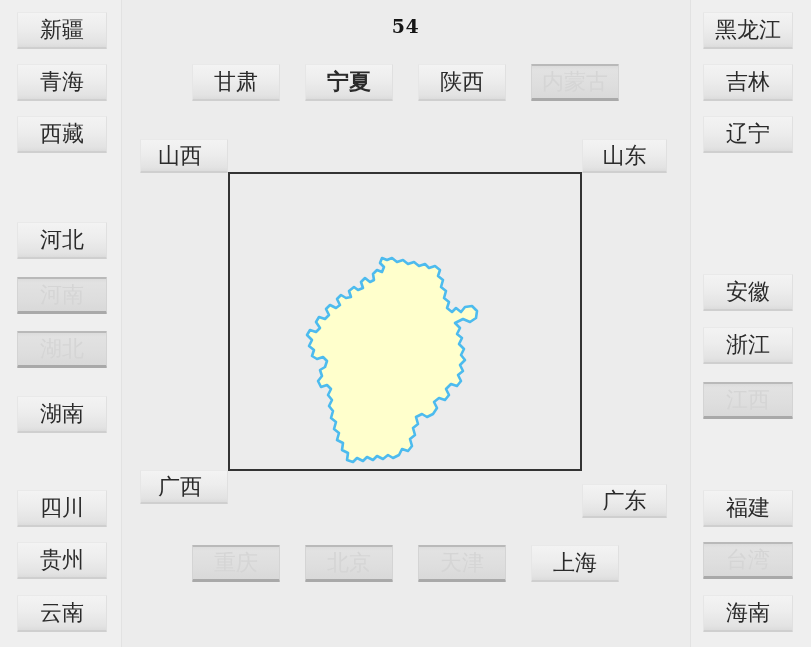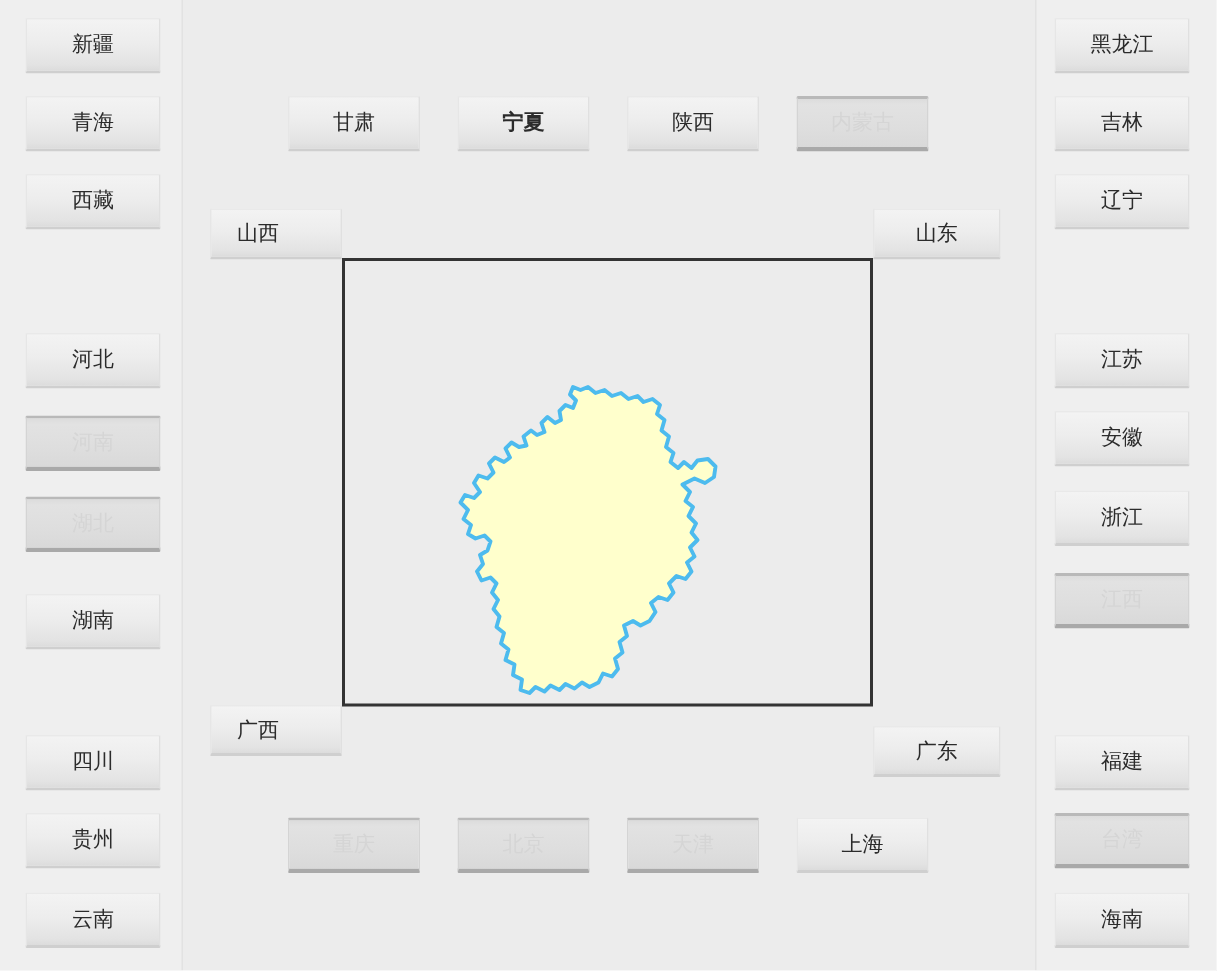--- a/index.html
+++ b/index.html
@@ -39,21 +39,21 @@
     font-size: 19px;
     color: #161616;
     letter-spacing: 0.5px;
   }
 
   
   .btn {
     position: absolute;
     box-sizing: border-box;
     font-family: "DejaVu Sans", "Liberation Sans", sans-serif;
-    font-size: 14px;
+    font-size: 22px;
     line-height: 1;
     display: flex;
     align-items: center;
     justify-content: center;
     white-space: nowrap;
     user-select: none;
     border-radius: 1px;
     background: linear-gradient(to bottom, #f3f3f3 0%, #ededed 45%, #e3e3e3 88%, #dcdcdc 100%);
     border-top: 1px solid #e9e9e9;
     border-left: 1px solid #e6e6e6;
@@ -83,20 +83,21 @@
   .map-frame svg { display: block; }
 </style>
 </head>
 <body>
 
 <div id="app" style="background: rgb(236, 236, 236);">
 
   <div class="rail left" style="background: rgb(239, 239, 239);"></div>
   <div class="rail right" style="background: rgb(239, 239, 239);"></div>
 
+  <div class="title">54</div>
 
   <div class="map-frame" id="map-frame" style="left: 228px; top: 172px; width: 354px; height: 299px; border-color: rgb(51, 51, 51);">
     <svg id="map-svg" width="350" height="295" viewBox="0 0 350 295">
       <path id="province-path" d="M152,84
            L150,89 L154,93 L152,98 L147,96 L143,100 L144,106 L140,108
            L135,104 L131,108 L133,114 L128,116 L124,113 L119,117 L121,123
            L116,124 L111,121 L107,125 L110,131 L106,134 L100,131 L96,135
            L99,141 L95,145 L89,143 L86,148 L90,154 L86,158 L80,156 L77,161
            L82,166 L79,172 L84,176 L82,182 L87,185 L93,183 L97,187 L95,193
            L90,196 L92,202 L88,207 L91,213 L97,211 L101,215 L98,221
@@ -183,23 +184,20 @@
     </div>
     <div class="btn" style="left: 703px; top: 12px; width: 90px; height: 37px;">
       <span>黑龙江</span>
     </div>
     <div class="btn" style="left: 703px; top: 64px; width: 90px; height: 37px;">
       <span>吉林</span>
     </div>
     <div class="btn" style="left: 703px; top: 116px; width: 90px; height: 37px;">
       <span>辽宁</span>
     </div>
-    <div class="btn" style="left: 703px; top: 222px; width: 90px; height: 37px;">
-      <span>江苏</span>
-    </div>
     <div class="btn" style="left: 703px; top: 274px; width: 90px; height: 37px;">
       <span>安徽</span>
     </div>
     <div class="btn" style="left: 703px; top: 327px; width: 90px; height: 37px;">
       <span>浙江</span>
     </div>
     <div class="btn disabled" style="left: 703px; top: 382px; width: 90px; height: 37px;">
       <span>江西</span>
     </div>
     <div class="btn" style="left: 703px; top: 490px; width: 90px; height: 37px;">

